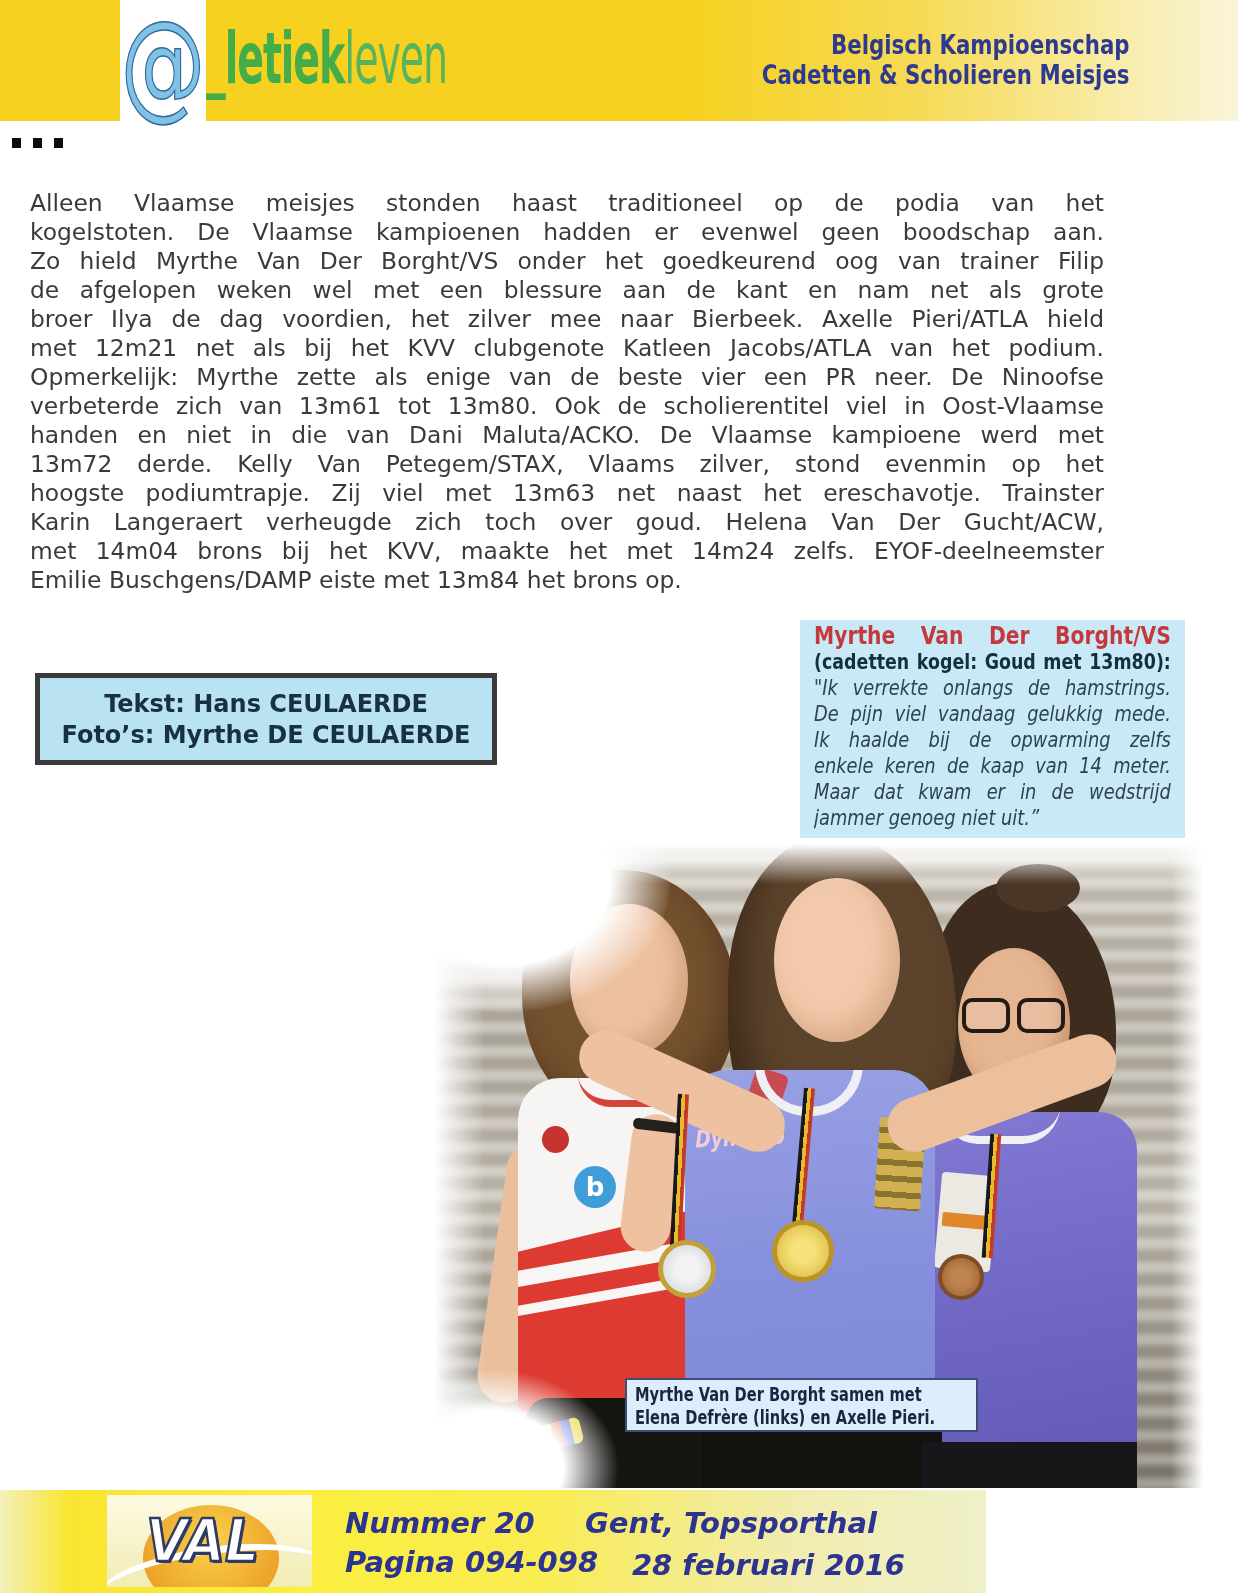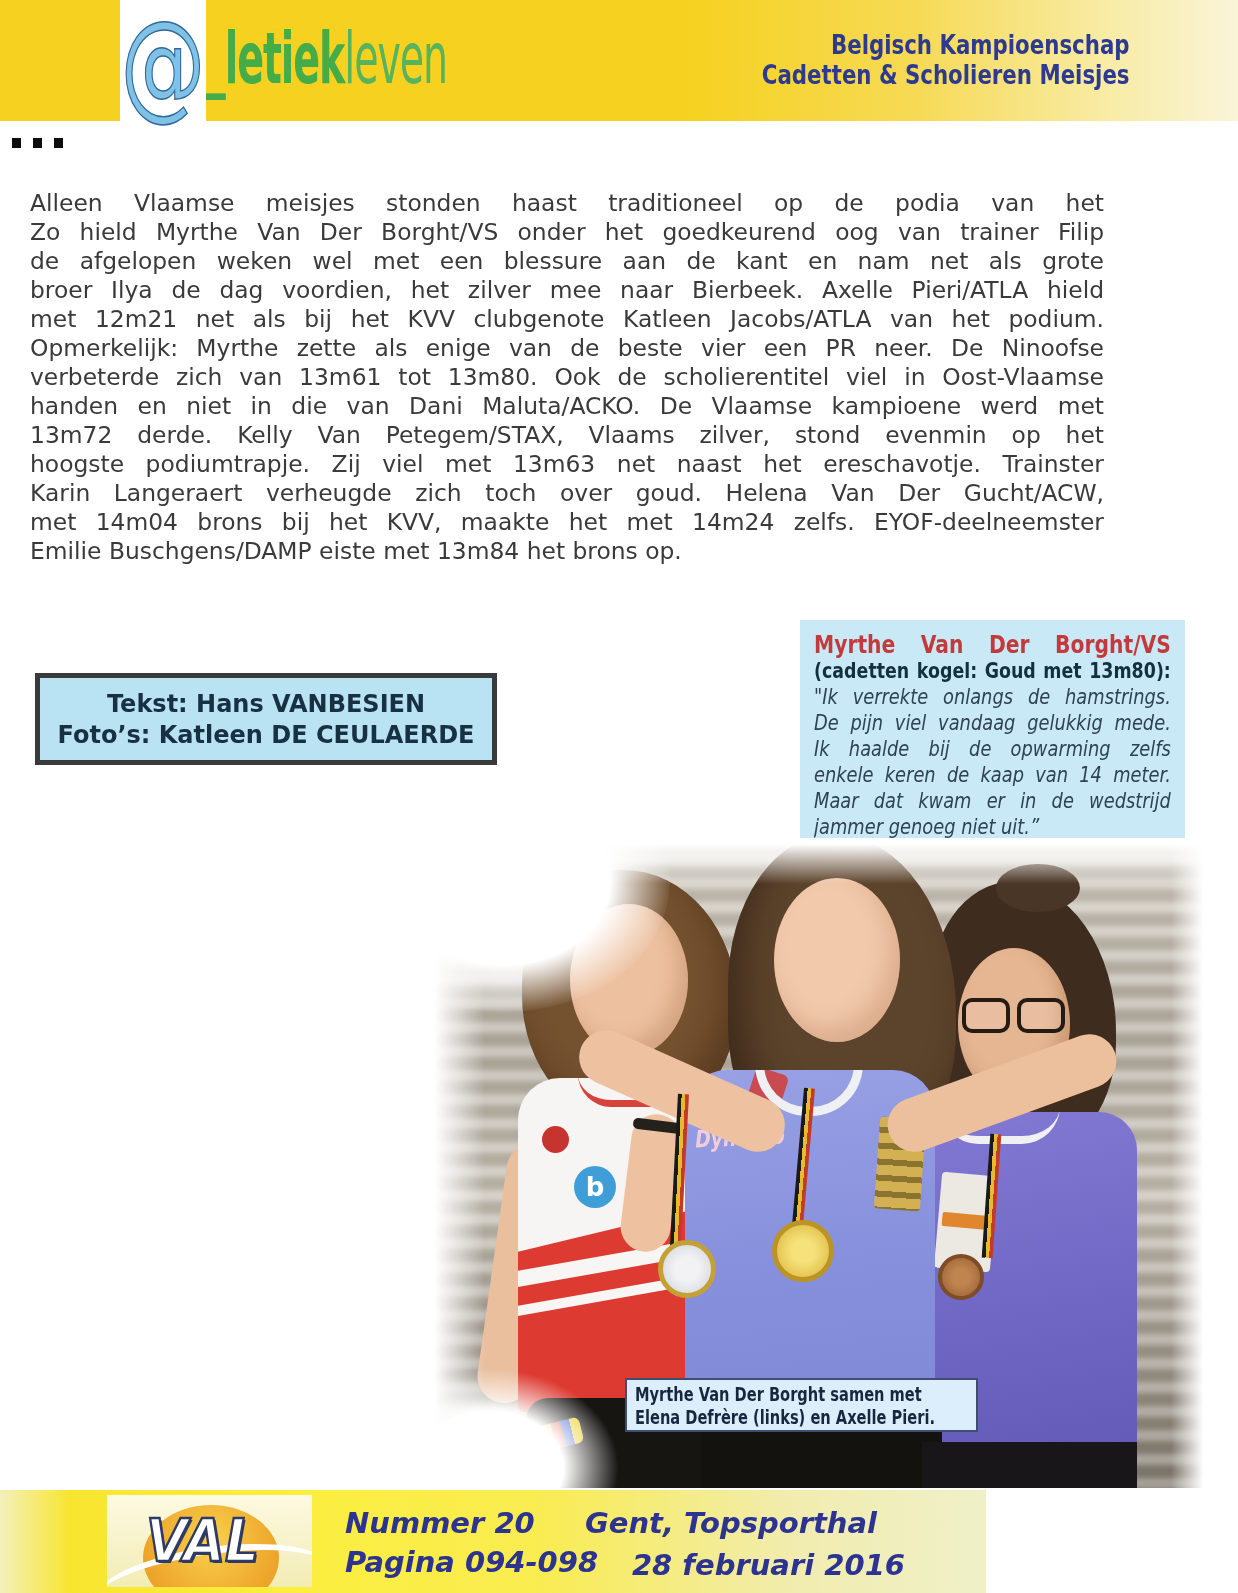--- a/index.html
+++ b/index.html
@@ -30,21 +30,21 @@
   .line{height:29px;line-height:29px;overflow:hidden;text-align:justify;text-align-last:justify;white-space:nowrap;}
   .line.last{text-align:left;text-align-last:left;}
 
   
   .credits{left:35px;top:673px;width:462px;height:92px;box-sizing:border-box;
     border:5px solid #3a3a3a;background:#b9e3f3;text-align:center;padding-top:11px;
     font-weight:bold;font-size:24px;line-height:31px;color:#173042;}
 
   
   .quote{left:800px;top:620px;width:385px;height:218px;box-sizing:border-box;
-    background:#c9e9f7;padding:12px 14px;overflow:hidden;}
+    background:#c9e9f7;padding:3px 14px;overflow:hidden;}
   .q-inner{width:440px;transform:scaleX(.811);transform-origin:0 0;}
   .q-line{height:26px;line-height:26px;overflow:hidden;text-align:justify;text-align-last:justify;white-space:nowrap;}
   .q-line.last{text-align:left;text-align-last:left;}
   .q-name{font-weight:bold;font-size:25px;color:#c43a3c;}
   .q-sub{font-weight:bold;font-size:21.5px;color:#14303f;}
   .q-text{font-style:italic;font-size:22px;color:#2e4254;}
 
   
   .photo{left:430px;top:842px;width:775px;height:646px;overflow:hidden;background:#b5aea2;}
   .wall{left:-12px;top:-12px;width:800px;height:670px;filter:blur(2.5px);
@@ -163,37 +163,38 @@
   </div>
 
   <div class="abs dots">
       <i></i>
       <i></i>
       <i></i>
     </div>
 
   <div class="abs article">
     <div class="line">Alleen Vlaamse meisjes stonden haast traditioneel op de podia van het</div>
+    <div class="line">kogelstoten. De Vlaamse kampioenen hadden er evenwel geen boodschap aan.</div>
     <div class="line">Zo hield Myrthe Van Der Borght/VS onder het goedkeurend oog van trainer Filip</div>
     <div class="line">de afgelopen weken wel met een blessure aan de kant en nam net als grote</div>
     <div class="line">broer Ilya de dag voordien, het zilver mee naar Bierbeek. Axelle Pieri/ATLA hield</div>
     <div class="line">met 12m21 net als bij het KVV clubgenote Katleen Jacobs/ATLA van het podium.</div>
     <div class="line">Opmerkelijk: Myrthe zette als enige van de beste vier een PR neer. De Ninoofse</div>
     <div class="line">verbeterde zich van 13m61 tot 13m80. Ook de scholierentitel viel in Oost-Vlaamse</div>
     <div class="line">handen en niet in die van Dani Maluta/ACKO. De Vlaamse kampioene werd met</div>
     <div class="line">13m72 derde. Kelly Van Petegem/STAX, Vlaams zilver, stond evenmin op het</div>
     <div class="line">hoogste podiumtrapje. Zij viel met 13m63 net naast het ereschavotje. Trainster</div>
     <div class="line">Karin Langeraert verheugde zich toch over goud. Helena Van Der Gucht/ACW,</div>
     <div class="line">met 14m04 brons bij het KVV, maakte het met 14m24 zelfs. EYOF-deelneemster</div>
     <div class="line last">Emilie Buschgens/DAMP eiste met 13m84 het brons op.</div>
   </div>
 
   <div class="abs credits">
-    <div>Tekst: Hans VANBESIEN</div>
-    <div>Foto’s: Katleen DE CEULAERDE</div>
+    <div>Tekst: Hans CEULAERDE</div>
+    <div>Foto’s: Myrthe DE CEULAERDE</div>
   </div>
 
   <div class="abs quote">
     <div class="q-inner">
       <div class="q-line q-name">Myrthe Van Der Borght/VS</div>
       <div class="q-line q-sub">(cadetten kogel: Goud met 13m80):</div>
       <div class="q-line q-text">"Ik verrekte onlangs de hamstrings.</div>
       <div class="q-line q-text">De pijn viel vandaag gelukkig mede.</div>
       <div class="q-line q-text">Ik haalde bij de opwarming zelfs</div>
       <div class="q-line q-text">enkele keren de kaap van 14 meter.</div>

